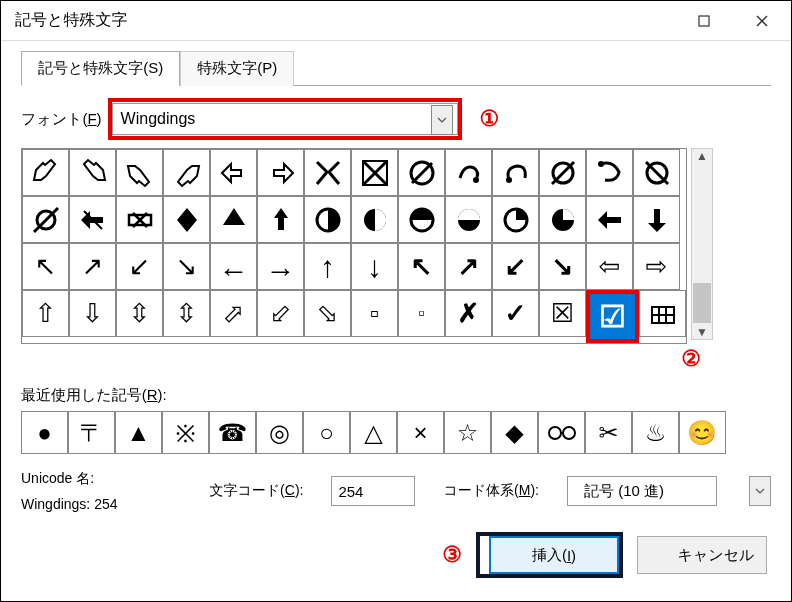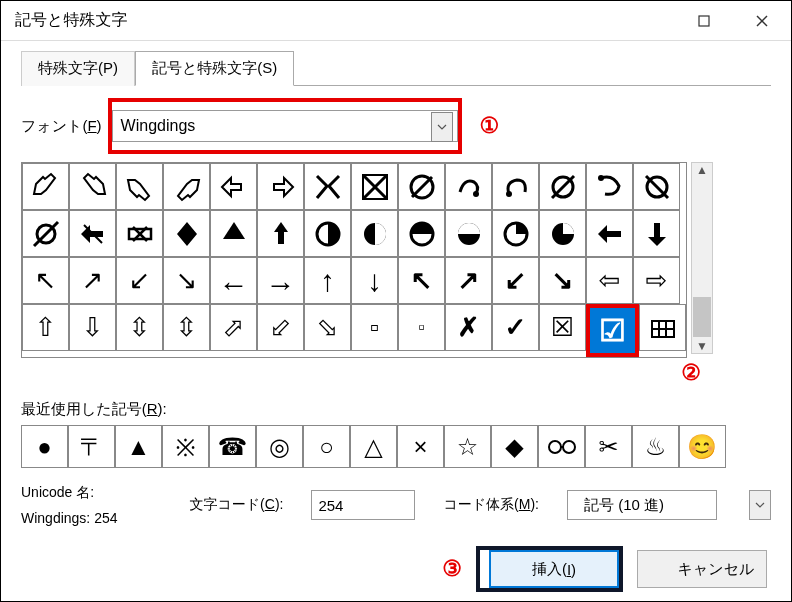--- a/index.html
+++ b/index.html
@@ -9,38 +9,38 @@
   .win-controls { margin-left: auto; display: flex; }
   .win-btn { width: 58px; height: 40px; display: flex; align-items: center; justify-content: center; font-size: 14px; }
   .content { padding: 10px 20px 0 20px; }
   .tabs { display: flex; margin-bottom: 12px; position: relative; }
   .tab { padding: 7px 16px; border: 1px solid #aaa; border-bottom: none; background: #fff; position: relative; z-index: 2; font-size: 15px; }
   .tab.active { border-bottom: 1px solid #fff; }
   .tab.inactive { background: #f8f8f8; border-color: #ccc; margin-left:0; }
   .tab-line { position: absolute; left: 0; right: 0; bottom: 0; height: 1px; background: #aaa; z-index: 1; }
   .font-row { display: flex; align-items: center; margin: 8px 0 8px 0; }
   .font-label { margin-right: 6px; font-size: 15px; }
-  .font-select-wrap { border: 4px solid #e60000; display: flex; align-items: center; width: 354px; height: 56px; }
+  .font-select-wrap { border: 4px solid #e60000; display: flex; align-items: center; width: 354px; height: 42px; }
   .font-select { flex: 1; height: 32px; border: 1px solid #999; display: flex; align-items: center; padding-left: 8px; font-size: 16px; background: #fff; position: relative; }
   .dropdown-btn { width: 22px; height: 30px; border: 1px solid #888; background: #eee; display: flex; align-items: center; justify-content: center; margin: 0 2px 0 0; }
   .annot { color:#e60000; font-size:22px; font-weight:bold; }
   .grid-wrap { display: flex; margin-top: 4px; }
   .grid { border: 1px solid #888; }
   .grid-row { display: flex; }
   .grid-cell { width: 47px; height: 47px; border: 1px solid #888; display: flex; align-items: center; justify-content: center; font-size: 26px; background: #fff; }
   .scroll { width: 22px; border: 1px solid #ccc; background: #f0f0f0; display: flex; flex-direction: column; justify-content: space-between; align-items: center; margin-left: 4px; height: 192px; }
   .scroll-arr { font-size: 12px; color:#555; }
   .scroll-thumb { width: 18px; height: 40px; background: #c5c5c5; margin-bottom: 2px; }
   .selected-cell-wrap { border: 4px solid #e60000; }
   .selected-cell { background: #0078d7; color: #fff; width: 45px; height: 45px; display:flex; align-items:center; justify-content:center; font-size:30px; font-weight:bold; }
   .recent-label { margin-top: 14px; font-size: 15px; }
   .recent-row { display: flex; margin-top: 6px; }
   .recent-cell { width: 47px; height: 43px; border: 1px solid #888; display:flex; align-items:center; justify-content:center; font-size:24px; }
   .info-row { display:flex; align-items:center; margin-top: 16px; gap: 28px; }
-  .code-input { border:1px solid #999; width: 104px; height: 30px; padding-left: 6px; display:flex; align-items:center; font-size:15px; }
+  .code-input { border:1px solid #999; width: 84px; height: 30px; padding-left: 6px; display:flex; align-items:center; font-size:15px; }
   .sys-select { border:1px solid #999; width: 150px; height: 30px; padding-left: 16px; display:flex; align-items:center; font-size:15px; }
   .sys-drop { width:22px; height:30px; border:1px solid #999; background:#eee; display:flex; align-items:center; justify-content:center; margin-left:4px; }
   .btn-row { display:flex; justify-content:flex-end; align-items:center; gap:14px; padding:20px 24px 0 0; }
   .btn { width: 130px; height: 38px; border: 1px solid #aaa; background: #f0f0f0; display:flex; align-items:center; justify-content:center; font-size:15px;padding-left:28px; }
   .btn-insert-wrap { border: 4px solid #0f172a; padding-left: 9px; }
   .btn-insert { width: 130px; height: 38px; border: 2px solid #0078d7; background: #e5f1fb; display:flex; align-items:center; justify-content:center; font-size:15px; }
   u { text-decoration: underline; }
   svg { display:block; }
 </style>
 </head>
@@ -59,22 +59,22 @@
           <line x1="2" y1="2" x2="12" y2="12" stroke="#333" stroke-width="1.4"></line>
           <line x1="12" y1="2" x2="2" y2="12" stroke="#333" stroke-width="1.4"></line>
         </svg>
     </div>
   </div>
 </div>
 
 <div class="content">
 
   <div class="tabs">
+    <div class="tab active"><span>記号と特殊文字(S)</span></div>
     <div class="tab inactive"><span>特殊文字(P)</span></div>
-    <div class="tab active"><span>記号と特殊文字(S)</span></div>
     <div class="tab-line"></div>
   </div>
 
   <div class="font-row">
     <span class="font-label">フォント(<u>F</u>)</span>
     <div class="font-select-wrap">
       <div class="font-select">
         <span>Wingdings</span>
         <div class="dropdown-btn" style="position:absolute; right:2px; top:1px;">
           <svg width="10" height="6">

